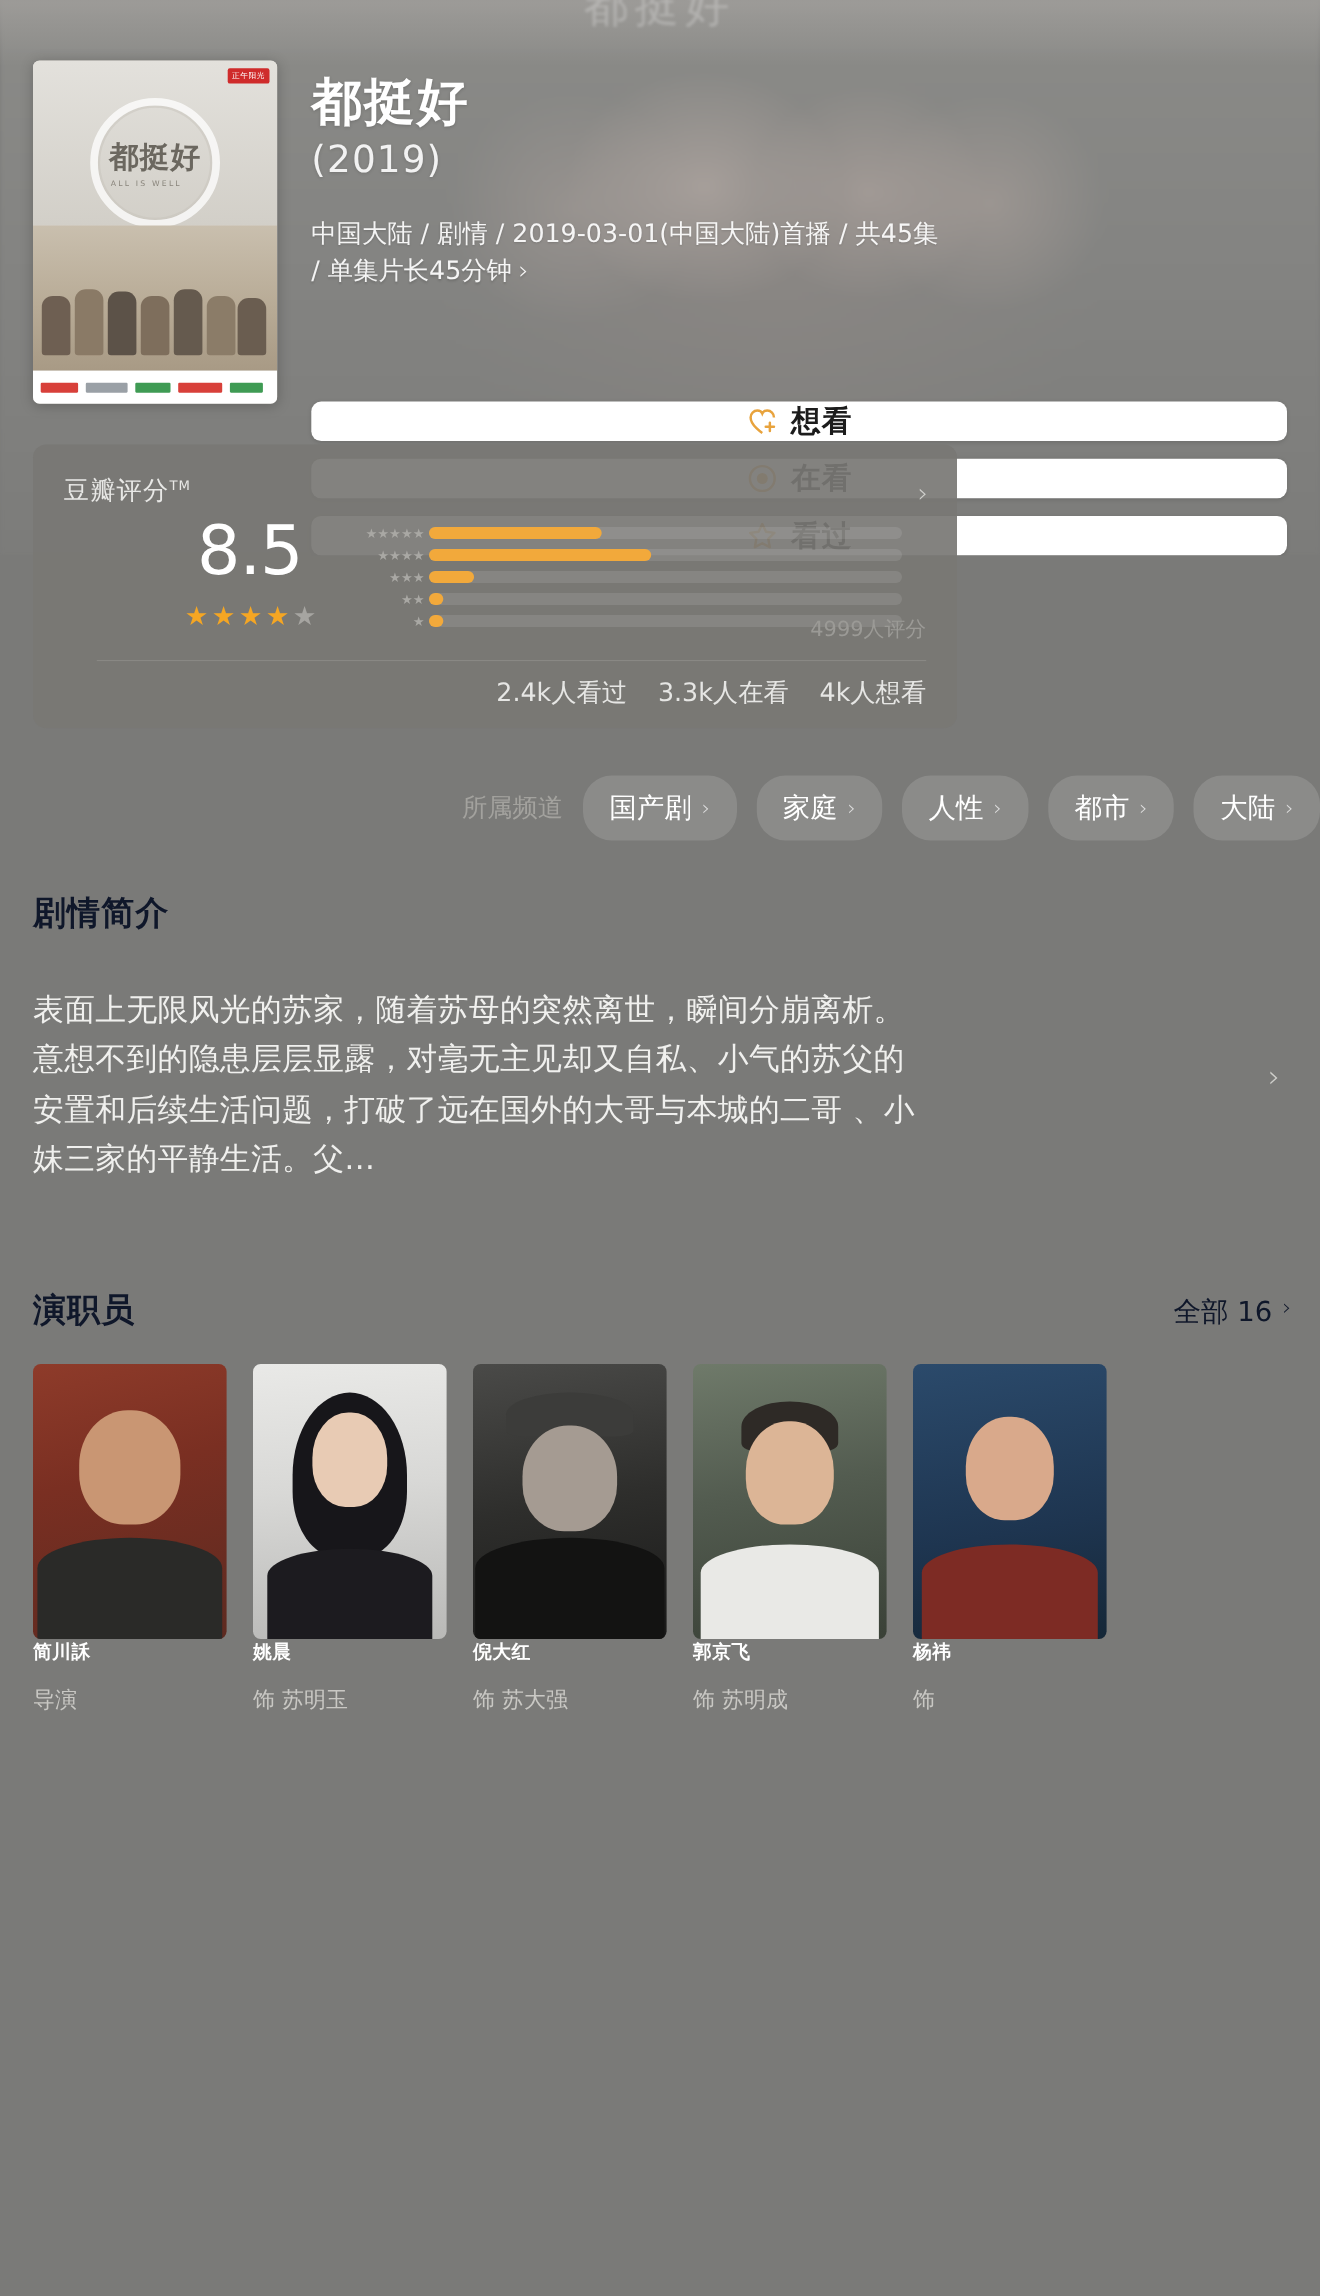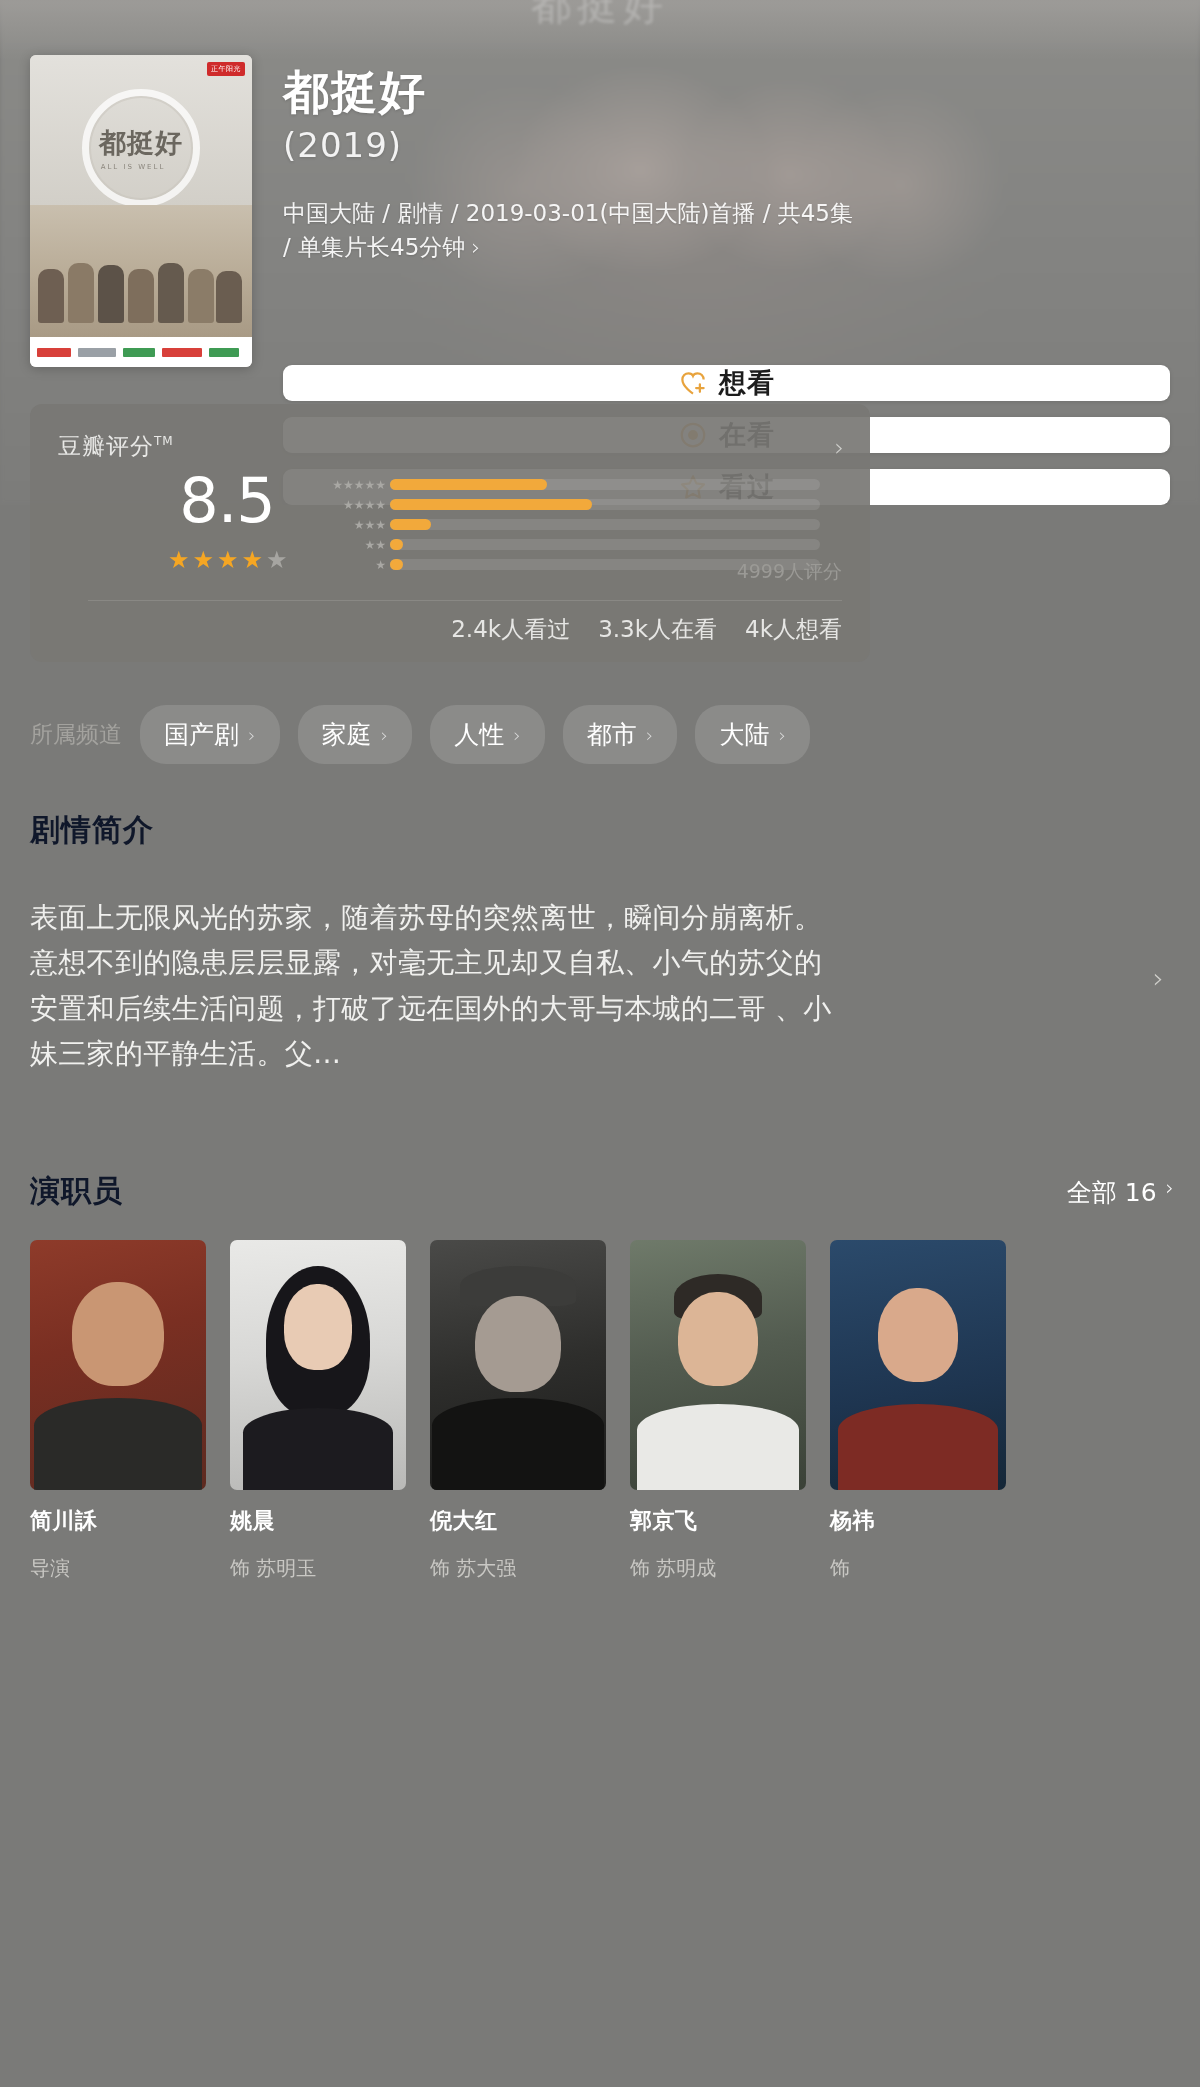--- a/index.html
+++ b/index.html
@@ -141,22 +141,22 @@
     position:absolute; left:58px; right:28px; top:196px; height:1px;
     background:rgba(255,255,255,.12);
   }
   .rc-stats {
     position:absolute; right:28px; top:210px;
     display:flex; gap:28px; font-size:23px; color:#e6e6e4;
   }
 
   
   .chan-row {
-    position:absolute; left:30px; top:705px; right:16px;
-    display:flex; align-items:center; gap:18px;
+    position:absolute; left:30px; top:705px; right:0;
+    display:flex; align-items:center; gap:18px;justify-content:flex-end;
   }
   .chan-label { font-size:23px; color:#a3a29e; white-space:nowrap; }
   .chan-chip {
     background:rgba(255,255,255,.13); border-radius:26px;
     padding:13px 24px; font-size:25px; color:#fff;
     display:flex; align-items:center; gap:9px; white-space:nowrap;
   }
   .chip-chev { font-size:19px; color:#ddd; font-weight:300; }
 
   
@@ -170,33 +170,33 @@
     position:absolute; right:10px; top:152px;
     font-size:28px; color:#cfcfcb; font-weight:300;
   }
 
   
   .cast-wrap { position:absolute; left:0; top:1160px; right:0; }
   .cast-head {
     display:flex; align-items:baseline; justify-content:space-between;
     padding:0 26px 0 30px;
   }
-  .cast-more { font-size:25px; color:#ffffff; display:flex; gap:9px;margin-top:16px; }
+  .cast-more { font-size:25px; color:#0f172a; display:flex; gap:9px;margin-top:16px; }
   .cast-more-chev { font-size:21px; font-weight:300; }
 
   .cast-strip {
     margin-top:28px; display:flex; gap:24px; padding-left:30px;
   }
   .cast-card { width:176px; flex-shrink:0; }
   .cast-photo {
     width:176px; height:250px; border-radius:7px; overflow:hidden;
     position:relative; background:#6e6c68;
   }
   .cast-name {
-    margin-top:16px; font-size:22px; color:#fff; font-weight:700; letter-spacing:.5px;
+    font-size:17px; color:#fff; font-weight:700; letter-spacing:.5px;
     white-space:nowrap;
   }
   .cast-role {
     margin-top:19px; font-size:20px; color:#c9c8c4; white-space:nowrap;
   }
 
   
   .p1 { background:linear-gradient(165deg,#8e3b2a 0%,#7a2f22 40%,#5d2a20 100%); }
   .p2 { background:linear-gradient(175deg,#e9e9e7 0%,#d8d8d6 45%,#b9b9b7 100%); }
   .p3 { background:linear-gradient(170deg,#4a4a48 0%,#2e2e2c 50%,#1a1a19 100%); }

